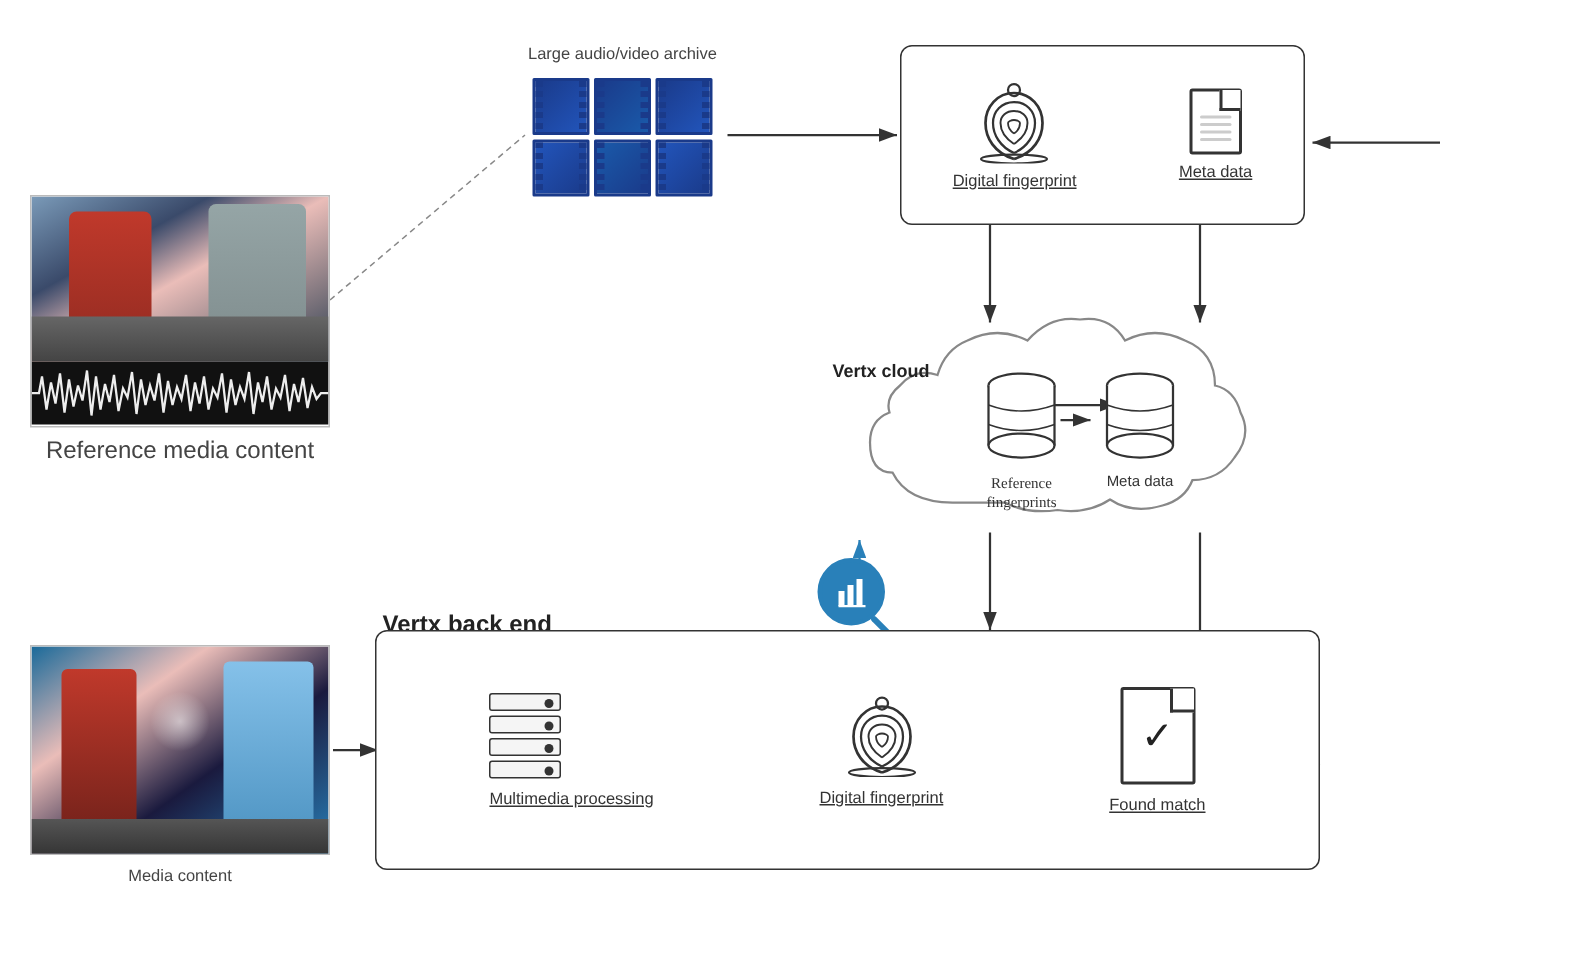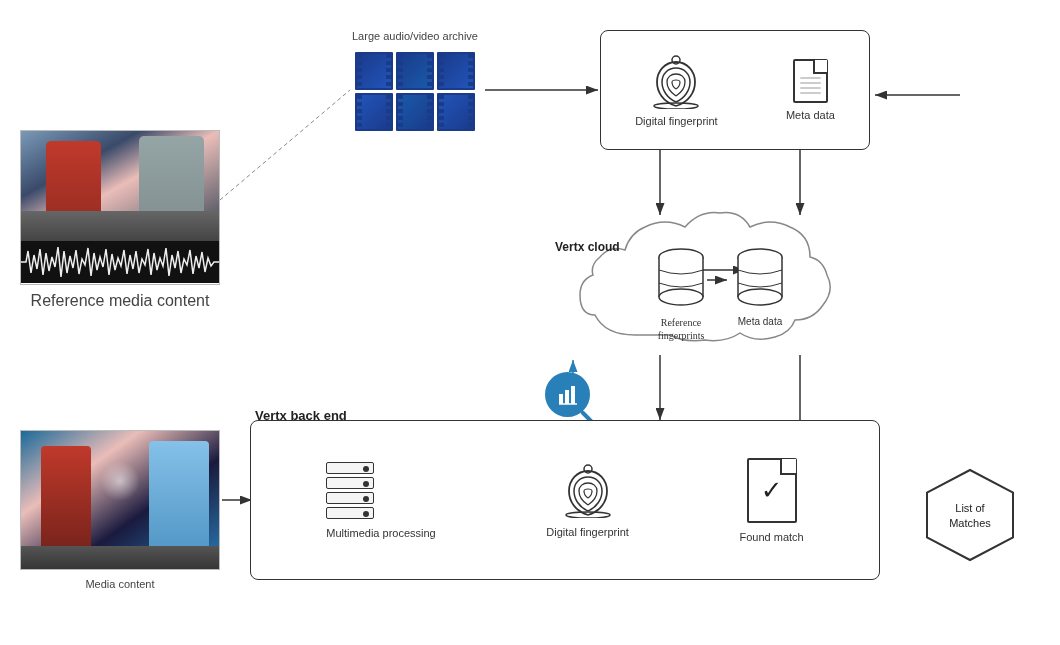--- a/index.html
+++ b/index.html
@@ -186,20 +186,21 @@
       border-radius: 2px;
       transform: rotate(45deg);
     }
 
     
     .icon-label {
       text-align: center;
       font-size: 11px;
       margin-top: 0;
       color: #333;
+      text-decoration: underline;
     }
 
     
     .cloud-svg-container {
       position: absolute;
       left: 555px;
       top: 175px;
       width: 400px;
       height: 190px;
     }
@@ -370,21 +371,21 @@
         <line x1="2" y1="20" x2="20" y2="20" stroke="white" stroke-width="1.5"></line>
       </svg>
     </div>
 
     <svg style="position:absolute;bottom:-5px;right:-12px;" width="20" height="20" viewBox="0 0 20 20">
       <line x1="2" y1="2" x2="18" y2="18" stroke="#2980b9" stroke-width="4" stroke-linecap="round"></line>
     </svg>
     <div style="font-size:11px;color:#333;margin-top:52px;">Query</div>
   </div>
 
-  <div style="position:absolute;left:255px;top:408px;font-weight:bold;font-size:13px;">Vertx back end</div>
+  <div style="position:absolute;left:255px;top:408px;font-weight:bold;font-size:16px;">Vertx back end</div>
 
   <div class="process-box">
 
     <div style="display:flex;flex-direction:column;gap:8px;">
       <div class="server-icon">
         <div class="server-rack"></div>
         <div class="server-rack"></div>
         <div class="server-rack"></div>
         <div class="server-rack"></div>
       </div>
@@ -417,20 +418,14 @@
     <div style="width:100%;height:140px;background:linear-gradient(to bottom right,#1a6a9a 0%,#c0392b55 30%,#1a1a3e 60%,#2980b9 100%);position:relative;">
       <div style="position:absolute;left:20px;top:15px;width:50px;height:100px;background:linear-gradient(to bottom,#c0392b,#7b241c);border-radius:4px 4px 0 0;"></div>
       <div style="position:absolute;right:10px;top:10px;width:60px;height:105px;background:linear-gradient(to bottom,#85c1e9,#5499c7);border-radius:4px 4px 0 0;"></div>
       <div style="position:absolute;top:30px;left:50%;transform:translateX(-50%);width:40px;height:40px;background:radial-gradient(circle,#fff8 0%,transparent 70%);border-radius:50%;"></div>
       <div style="position:absolute;bottom:0;left:0;right:0;height:25px;background:linear-gradient(to bottom,#555,#333);"></div>
     </div>
   </div>
 
   <div style="position:absolute;left:20px;top:578px;font-size:11px;color:#444;text-align:center;width:200px;">Media content</div>
 
-  <div style="position:absolute;right:40px;top:465px;">
-    <svg width="100" height="100" viewBox="0 0 100 100">
-      <polygon points="50,5 93,27.5 93,72.5 50,95 7,72.5 7,27.5" fill="none" stroke="#333" stroke-width="2"></polygon>
-    </svg>
-    <div style="position:absolute;top:50%;left:50%;transform:translate(-50%,-52%);text-align:center;font-size:11px;font-weight:500;line-height:1.4;width:70px;">List of Matches</div>
-  </div>
 
 </div>
 
 </body></html>

